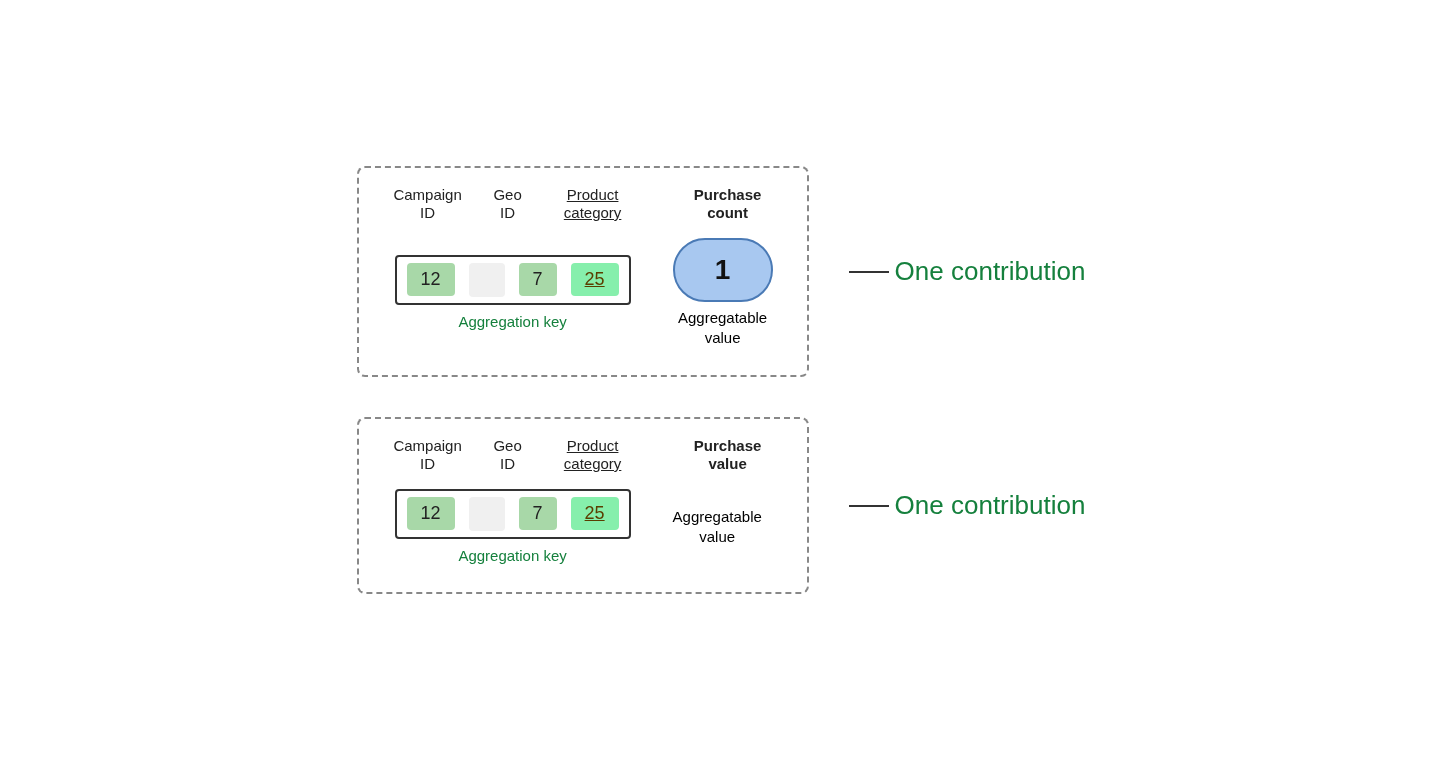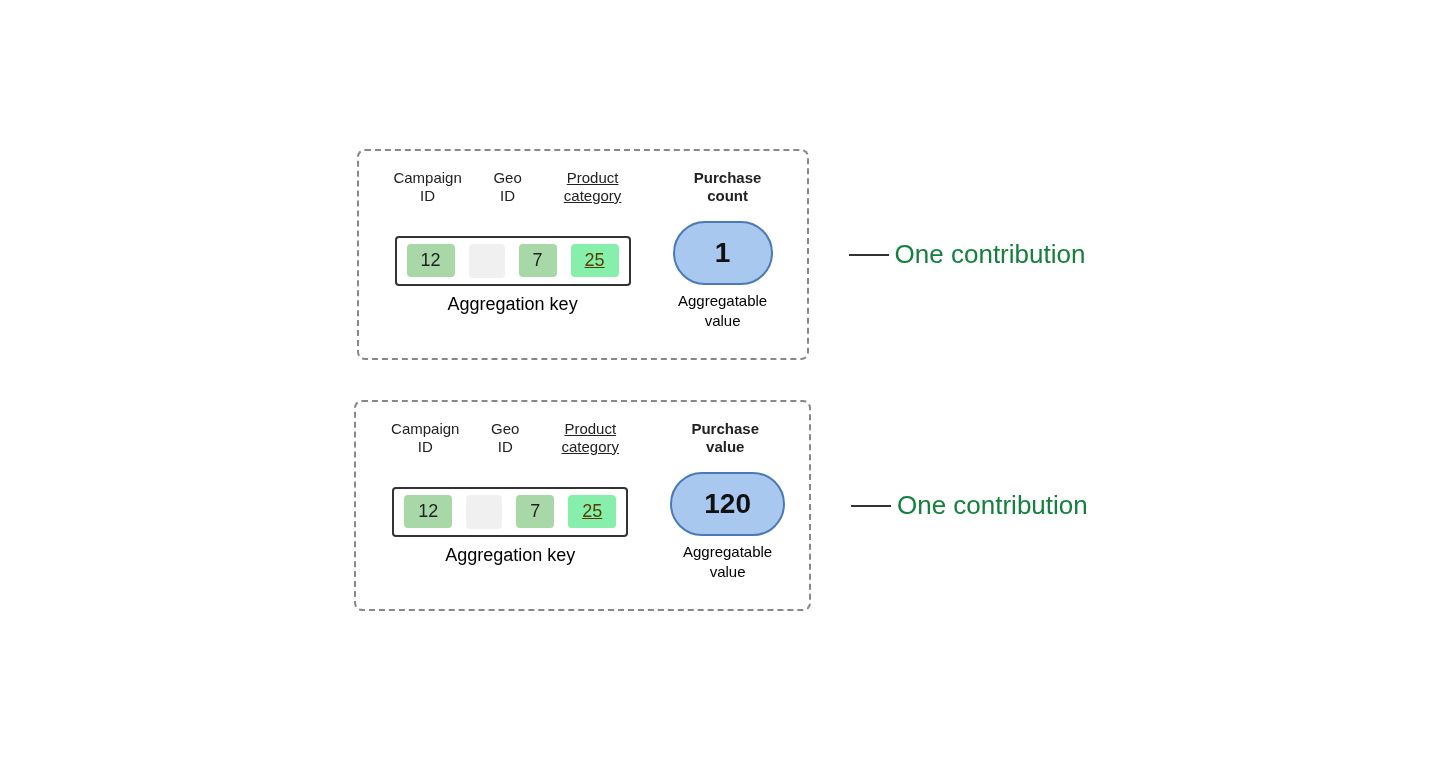--- a/index.html
+++ b/index.html
@@ -92,22 +92,22 @@
       background: #86efac;
       border-radius: 4px;
       padding: 6px 14px;
       font-size: 18px;
       color: #5a3e00;
       font-weight: normal;
       text-decoration: underline;
     }
 
     .agg-key-label {
-      color: #000000;
-      font-size: 18px;
+      color: #15803d;
+      font-size: 15px;
       width: 260px;
       text-align: center;
       margin-left: 0;
     }
 
     .value-area {
       display: flex;
       flex-direction: column;
       align-items: center;
       gap: 6px;
@@ -223,21 +223,20 @@
       <div style="display:flex; flex-direction:column; align-items:center;">
         <div class="inner-box">
           <div class="cell-green">12</div>
           <div class="cell-gray" style="background:#f0f0f0; width:18px; height:34px;"></div>
           <div class="cell-green">7</div>
           <div class="cell-yellow">25</div>
         </div>
         <div class="agg-key-label" style="margin-top:8px;">Aggregation key</div>
       </div>
       <div class="value-area">
-        <div class="agg-bubble">120</div>
         <div class="agg-value-label">
           <span>Aggregatable</span><br>
           <span>value</span>
         </div>
       </div>
     </div>
   </div>
 
   <div style="display:flex; align-items:center;">
     <div class="h-connector"></div>

